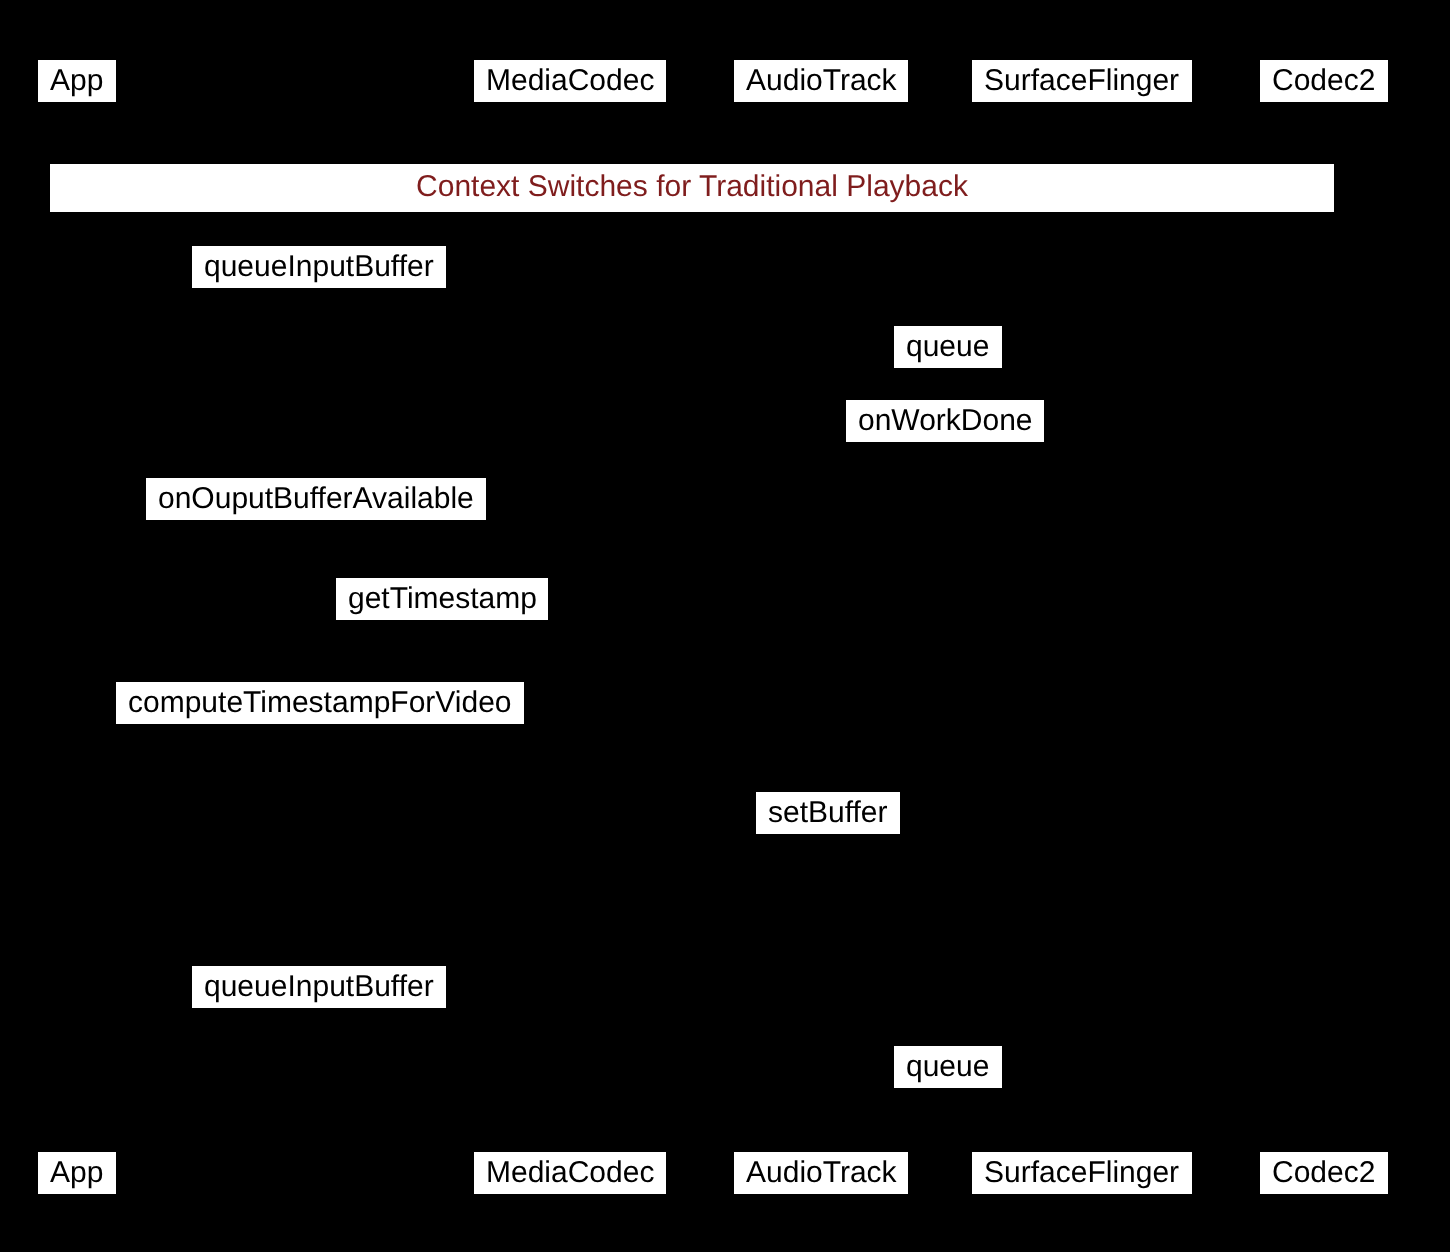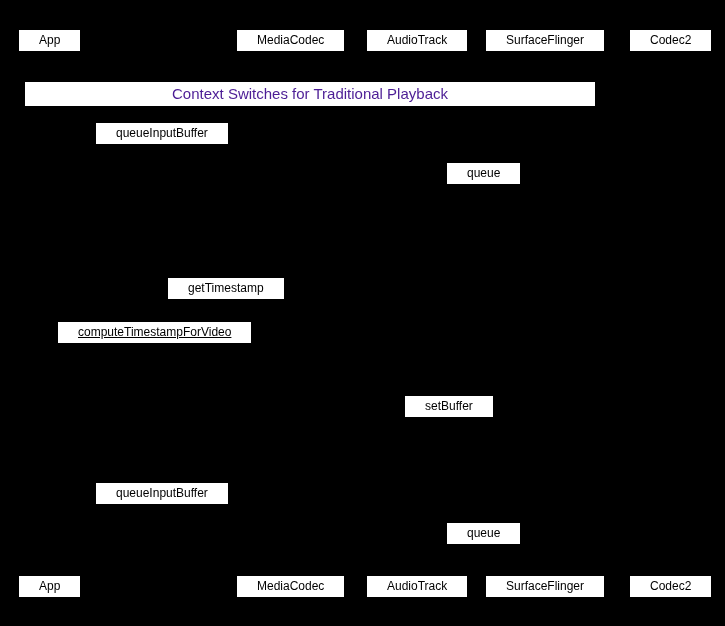--- a/index.html
+++ b/index.html
@@ -13,56 +13,56 @@
   .canvas {
     position: relative;
     width: 725px;
     height: 626px;
     background: #000000;
   }
   .lbl {
     position: absolute;
     background: #ffffff;
     color: #000000;
-    font-size: 12px;
+    font-size: 15px;
     line-height: 21px;
     height: 21px;
-    padding: 0 20px;
+    padding: 0 6px;
     white-space: nowrap;
   }
   .section-bar {
     position: absolute;
     left: 25px;
-    width: 570px;
+    width: 642px;
     height: 24px;
     background: #ffffff;
-    color: #4c1d95;
+    color: #7f1d1d;
     font-size: 15px;
     line-height: 24px;
     text-align: center;
     white-space: nowrap;
   }
   
   .p-app-t            { left: 19px;  top: 30px; }
   .p-mediacodec-t     { left: 237px; top: 30px; }
   .p-audiotrack-t     { left: 367px; top: 30px; }
   .p-surfaceflinger-t { left: 486px; top: 30px; }
   .p-codec2-t         { left: 630px; top: 30px; }
   
   .bar-traditional    { top: 82px; }
   .bar-tunneled       { top: 443px; }
   
   .m-qib1   { left: 96px;  top: 123px; }
   .m-queue1 { left: 447px; top: 163px; }
   .m-owd    { left: 423px; top: 200px; }
   .m-ooba   { left: 73px;  top: 239px; }
-  .m-gts    { left: 168px; top: 278px; }
-  .m-ctfv   { left: 58px;  top: 322px; text-decoration: underline; }
+  .m-gts    { left: 168px; top: 289px; }
+  .m-ctfv   { left: 58px;  top: 341px; }
   .m-rob    { left: 85px;  top: 358px; }
-  .m-sb     { left: 378px; top: 396px; margin-left: 27px; }
+  .m-sb     { left: 378px; top: 396px; }
   .m-qib2   { left: 96px;  top: 483px; }
   .m-queue2 { left: 447px; top: 523px; }
   
   .p-app-b            { left: 19px;  top: 576px; }
   .p-mediacodec-b     { left: 237px; top: 576px; }
   .p-audiotrack-b     { left: 367px; top: 576px; }
   .p-surfaceflinger-b { left: 486px; top: 576px; }
   .p-codec2-b         { left: 630px; top: 576px; }
 </style>
 </head>
@@ -73,20 +73,22 @@
   <div class="lbl p-app-t">App</div>
   <div class="lbl p-mediacodec-t">MediaCodec</div>
   <div class="lbl p-audiotrack-t">AudioTrack</div>
   <div class="lbl p-surfaceflinger-t">SurfaceFlinger</div>
   <div class="lbl p-codec2-t">Codec2</div>
 
   <div class="section-bar bar-traditional">Context Switches for Traditional Playback</div>
 
   <div class="lbl m-qib1">queueInputBuffer</div>
   <div class="lbl m-queue1">queue</div>
+  <div class="lbl m-owd">onWorkDone</div>
+  <div class="lbl m-ooba">onOuputBufferAvailable</div>
   <div class="lbl m-gts">getTimestamp</div>
   <div class="lbl m-ctfv">computeTimestampForVideo</div>
   <div class="lbl m-sb">setBuffer</div>
 
 
   <div class="lbl m-qib2">queueInputBuffer</div>
   <div class="lbl m-queue2">queue</div>
 
   <div class="lbl p-app-b">App</div>
   <div class="lbl p-mediacodec-b">MediaCodec</div>

